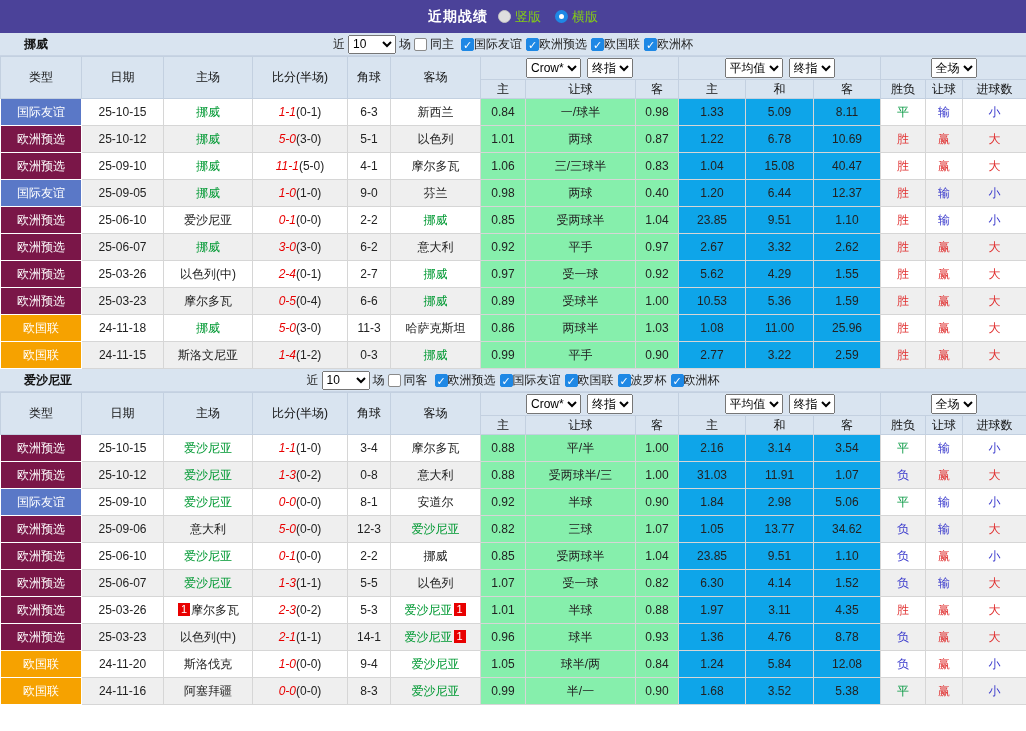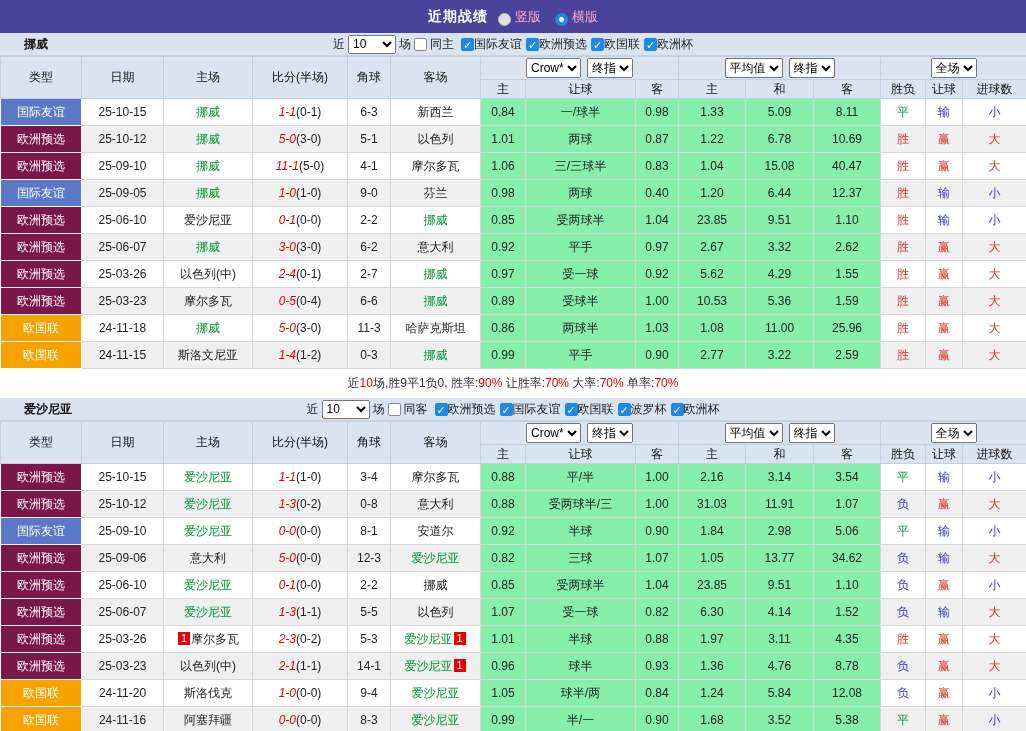--- a/index.html
+++ b/index.html
@@ -3,21 +3,21 @@
 <meta charset="utf-8">
 <style>
   html,body{margin:0;padding:0;background:#fff;}
   body{font-family:"Liberation Sans","DejaVu Sans",sans-serif;color:#222;}
   .page{width:1026px;}
 
   
   .title-bar{height:33px;background:#4b4299;display:flex;align-items:center;justify-content:center;gap:10px;}
   .title-bar .title{color:#fff;font-size:14px;font-weight:bold;letter-spacing:1px;}
   .radio-group{display:flex;align-items:center;gap:14px;}
-  .radio-item{display:flex;align-items:flex-end;gap:4px;color:#f9a8d4;font-size:13px;}
+  .radio-item{display:flex;align-items:center;gap:4px;color:#84cc16;font-size:13px;}
   .radio{width:13px;height:13px;border-radius:50%;box-sizing:border-box;display:inline-block;}
   .radio.unsel{background:#dfdfdf;border:1px solid #c5c5c5;}
   .radio.sel{background:#fff;border:4px solid #1e88e5;}
 
   
   .section-bar{height:22px;background:#d9e4f0;position:relative;display:flex;align-items:center;justify-content:center;font-size:12px;border-bottom:1px solid #c8d4e4;}
   .team-name{position:absolute;left:24px;font-weight:bold;color:#111;font-size:12px;}
   .filter-controls{display:flex;align-items:center;gap:3px;}
   .count-select{width:48px;height:19px;font-size:12px;}
   .cb{width:13px;height:13px;box-sizing:border-box;display:inline-block;background:#fff;border:1px solid #8a8a8a;border-radius:2px;}
@@ -29,21 +29,21 @@
   table.results-table{border-collapse:collapse;table-layout:fixed;width:1026px;font-size:12px;}
   .results-table td{border:1px solid #d6d6d6;text-align:center;padding:0;white-space:nowrap;overflow:hidden;vertical-align:middle;}
   .results-table thead td{background:#d9e4f0;border-color:#c3d0e0;color:#111;}
   .hrow1 td{height:22px;}
   .hrow2 td{height:18px;}
   .sel-wrap{display:flex;justify-content:center;gap:6px;align-items:center;}
   .hdr-select{height:20px;font-size:12px;}
   tbody td{height:26px;}
   tbody tr:nth-child(even) td.stripe{background:#efefef;}
   td.crow{background:#86efac;}
-  td.avg{background:#86efac;}
+  td.avg{background:#0ea5e9;}
   td.type-cell{color:#fff;border-color:#fff;font-size:12px;}
   .team-green{color:#009933;}
   .score-main{color:#e80000;font-style:italic;}
   .score-half{color:#222;}
   .c-red{color:#e03030;}
   .c-blue{color:#3838cc;}
   .c-green{color:#089944;}
   .card-badge{display:inline-block;background:#e80000;color:#fff;font-size:11px;line-height:13px;width:12px;height:13px;margin:0 1px;vertical-align:1px;}
 
   
@@ -323,21 +323,20 @@
               <td class="avg">2.77</td>
               <td class="avg">3.22</td>
               <td class="avg">2.59</td>
               <td class="stripe c-red">胜</td>
               <td class="stripe c-red">赢</td>
               <td class="stripe c-red">大</td>
             </tr>
           </tbody>
     </table>
 
-    <div class="summary"><span>近</span><span class="red">10</span><span>场,胜9平1负0, 胜率:</span><span class="red">90%</span><span> 让胜率:</span><span class="red">70%</span><span> 大率:</span><span class="red">70%</span><span> 单率:</span><span class="red">70%</span></div>
   </section>
 
   <section>
     <div class="section-bar">
       <span class="team-name">爱沙尼亚</span>
       <div class="filter-controls">
         <span>近</span>
         <select class="count-select"><option>10</option></select>
         <span>场</span>
         <span class="cb"></span>

